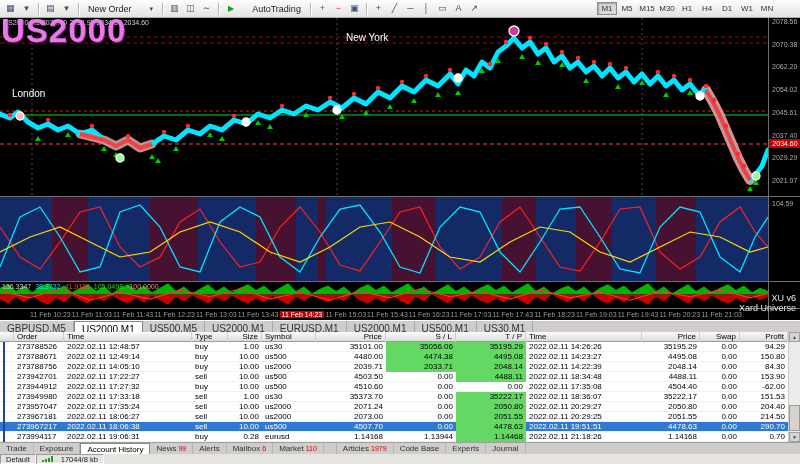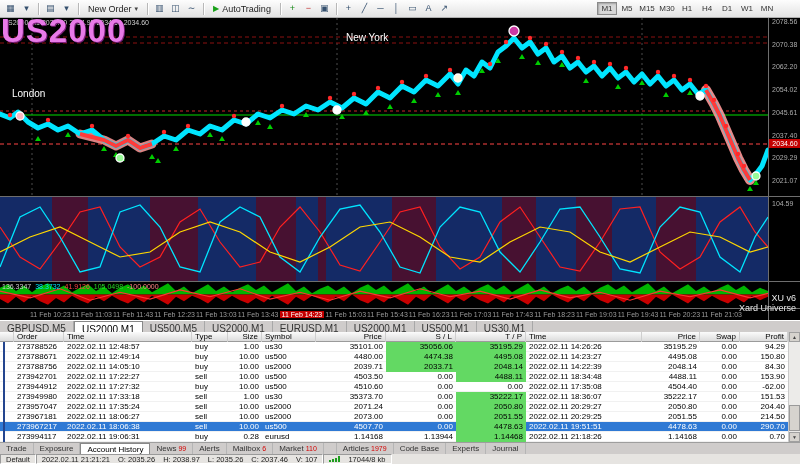--- a/index.html
+++ b/index.html
@@ -7,21 +7,21 @@
   body { font-family:"Liberation Sans", sans-serif; background:#d6d3ce; position:relative; }
 
   
   #toolbar { position:absolute; top:0; left:0; width:800px; height:18px;
     background:linear-gradient(#fdfdfd,#e3e3e3); border-bottom:1px solid #aeaeae;
     display:flex; align-items:center; padding:0 3px; gap:1px; }
   .tb-icon { width:15px; height:13px; display:flex; align-items:center; justify-content:center;
     font-size:9px; color:#35506e; line-height:1; cursor:default; }
   .tb-icon.grn { color:#1a8a1a; } .tb-icon.red { color:#c23030; }
   .tb-sep { width:1px; height:12px; background:#b8b8b8; box-shadow:1px 0 0 #fff; margin:0 3px; }
-  .tb-btn { height:14px; display:flex; align-items:center; gap:3px; font-size:9px; color:#222;
+  .tb-btn { height:14px; display:flex; align-items:center; gap:18px; font-size:9px; color:#222;
     padding:0 4px; border:1px solid transparent; }
   .tb-btn .play { color:#18a018; font-size:8px; }
   .tb-btn .caret { font-size:7px; color:#444; }
   #timeframes { display:flex; margin-left:auto; margin-right:20px; }
   .tf { width:20px; height:13px; display:flex; align-items:center; justify-content:center;
     font-size:8px; color:#333; border:1px solid transparent; }
   .tf.active { background:#d8d8d8; border-color:#8a8a8a; box-shadow:inset 1px 1px 2px rgba(0,0,0,.25); }
 
   
   #chart-region { position:absolute; top:18px; left:0; width:800px; height:302px; background:#000; }
@@ -522,28 +522,20 @@
   <span class="btab">
       <span>Journal</span>
     </span>
 </div>
 
 <div id="status">
   <span class="sseg">
       <span>Default</span>
     </span>
   <span class="sseg">
-    <span>2022.02.11 21:21:21</span>
-    <span>O: 2035.26</span>
-    <span>H: 2038.97</span>
-    <span>L: 2035.26</span>
-    <span>C: 2037.46</span>
-    <span>V: 107</span>
-  </span>
-  <span class="sseg">
     <span class="bars">
         <i></i>
         <i></i>
         <i></i>
         <i></i>
       </span>
     <span>17044/8 kb</span>
   </span>
 </div>
 

